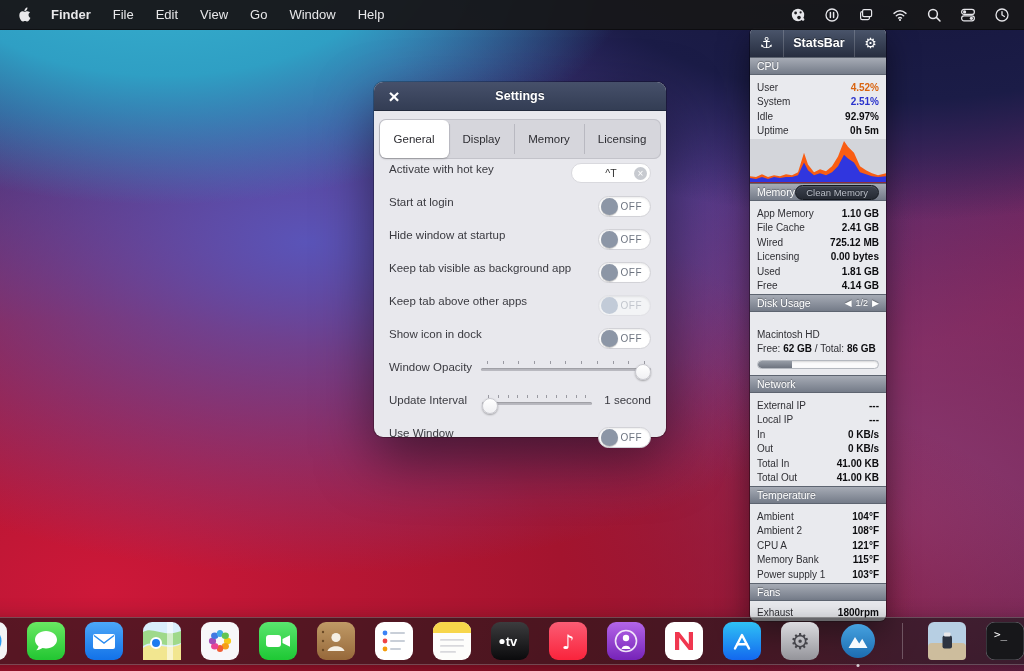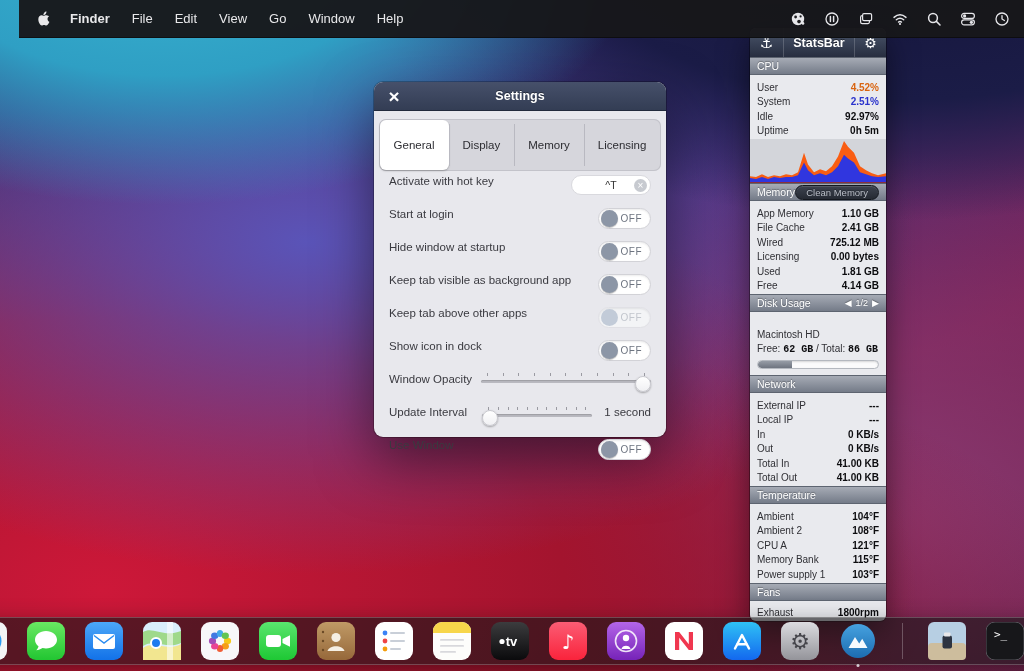--- a/index.html
+++ b/index.html
@@ -12,24 +12,24 @@
       radial-gradient(ellipse 700px 380px at 16% -8%, #38b4d0 0%, #2f9fc4 34%, rgba(47,159,196,0) 68%),
       radial-gradient(ellipse 820px 430px at 88% -12%, #14153a 0%, #1b1c47 42%, rgba(27,28,71,0) 70%),
       radial-gradient(ellipse 950px 520px at 30% 36%, #5a54b8 0%, rgba(90,84,184,0) 64%),
       radial-gradient(ellipse 1100px 650px at 10% 88%, #cd1839 0%, #a3142e 42%, rgba(163,20,46,0) 74%),
       radial-gradient(ellipse 900px 450px at 48% 98%, #8e1430 0%, rgba(142,20,48,0) 70%),
       radial-gradient(ellipse 800px 520px at 86% 78%, #8c3a72 0%, rgba(140,58,114,0) 72%),
       linear-gradient(155deg, #262153 0%, #43307a 38%, #7a2256 68%, #551536 100%);
   }
 
   
-  .menubar { position:absolute; top:0; left:0; right:0; height:38px;
+  .menubar { position:absolute; top:0; left:0; right:0; height:30px;
     background:rgba(23,23,26,0.96); display:flex; align-items:center;
     color:#e8e8ea; font-size:13px; padding:0 14px; z-index:50;
-    border-bottom:1px solid rgba(0,0,0,.4);margin-left:19px; }
+    border-bottom:1px solid rgba(0,0,0,.4); }
   .menubar .apple { width:15px; height:16px; margin:0 18px 0 4px; display:flex; align-items:center; }
   .menubar .mb-app { font-weight:700; margin-right:22px; }
   .mb-items { display:flex; gap:22px; }
   .mb-item { cursor:default; }
   .mb-right { margin-left:auto; display:flex; align-items:center; gap:17px; }
   .mb-ico { width:17px; height:16px; display:flex; align-items:center; justify-content:center; }
   .mb-ico svg { width:16px; height:16px; }
 
   
   .win { position:absolute; left:374px; top:82px; width:292px; height:355px;
@@ -39,21 +39,21 @@
     background:linear-gradient(#46506a,#333d54);
     display:flex; align-items:center; position:relative;
     border-bottom:1px solid #222a3c; }
   .win-close { position:absolute; left:9px; top:4px; width:22px; height:22px;
     color:#fff; font-size:19px; font-weight:700; line-height:21px; text-align:center; cursor:pointer; }
   .win-title { width:100%; text-align:center; color:#fff; font-weight:700; font-size:12.5px;
     text-shadow:0 -1px 0 rgba(0,0,0,.4); }
   .tabsbar { display:flex; justify-content:center; padding-top:8px; }
   .tabs { display:flex; background:#d6d6dc; border-radius:7px; padding:1px;
     box-shadow:inset 0 0 0 1px #c3c3ca; }
-  .tab { font-size:11.5px; color:#2d2d32; padding:19px 14px; border-radius:6px; cursor:pointer; position:relative; }
+  .tab { font-size:11.5px; color:#2d2d32; padding:13px 14px; border-radius:6px; cursor:pointer; position:relative; }
   .tab:not(.selected):not(:first-child)::before { content:""; position:absolute; left:0; top:4px; bottom:4px;
     width:1px; background:#b9b9c1; }
   .tab.selected { background:#fff; font-weight:400;
     box-shadow:0 1px 2px rgba(0,0,0,.25); }
   .srows { padding:4px 0 0 0; }
   .srow { height:33px; display:flex; align-items:flex-start; padding:0 15px; }
   .srow-label { font-size:11.5px; color:#3a3a40; flex:1; }
 
   .toggle { width:53px; height:21px; background:#fff; border:1px solid #d2d2d7; border-radius:11px;
     position:relative; display:flex; align-items:center; cursor:pointer;
@@ -104,21 +104,21 @@
     box-shadow:inset 0 1px 0 rgba(255,255,255,.12); }
   .p-block { padding:3px 0 3px 0; }
   .prow { display:flex; align-items:flex-end; padding:0 7px; height:14.5px; }
   .prow .pl { flex:1; color:#2f2f34; }
   .prow .pv { font-weight:700; color:#0c0c0f; }
   .graph { height:44px; background:#d3d5da; border-bottom:1px solid #8c2f3a; }
   .graph svg { display:block; width:100%; height:100%; }
   .disk-block { padding:17px 7px 6px 7px; }
   .disk-name { color:#2f2f34; height:14px; }
   .disk-free { height:15px; color:#2f2f34; }
-  .disk-free b { color:#0c0c0f;font-family:Liberation Mono, monospace; }
+  .disk-free b { color:#0c0c0f; }
   .disk-barwrap { margin-top:2px; height:9px; background:#fbfbfc; border:1px solid #b4b8bf; border-radius:5px;
     box-shadow:inset 0 1px 2px rgba(0,0,0,.15); overflow:hidden; }
   .disk-bar { height:100%; background:linear-gradient(#969ca6,#6e747f); border-radius:4px 0 0 4px; }
 
   
   .dock { position:absolute; left:50%; transform:translateX(-50%); bottom:6px; height:48px;
     background:rgba(22,22,25,.62); border:1px solid rgba(255,255,255,.22); border-radius:15px;
     display:flex; align-items:center; gap:20px; padding:0 8px; z-index:40;
     box-shadow:0 8px 24px rgba(0,0,0,.45); }
   .dock-icon { width:38px; height:38px; position:relative; cursor:pointer; }

